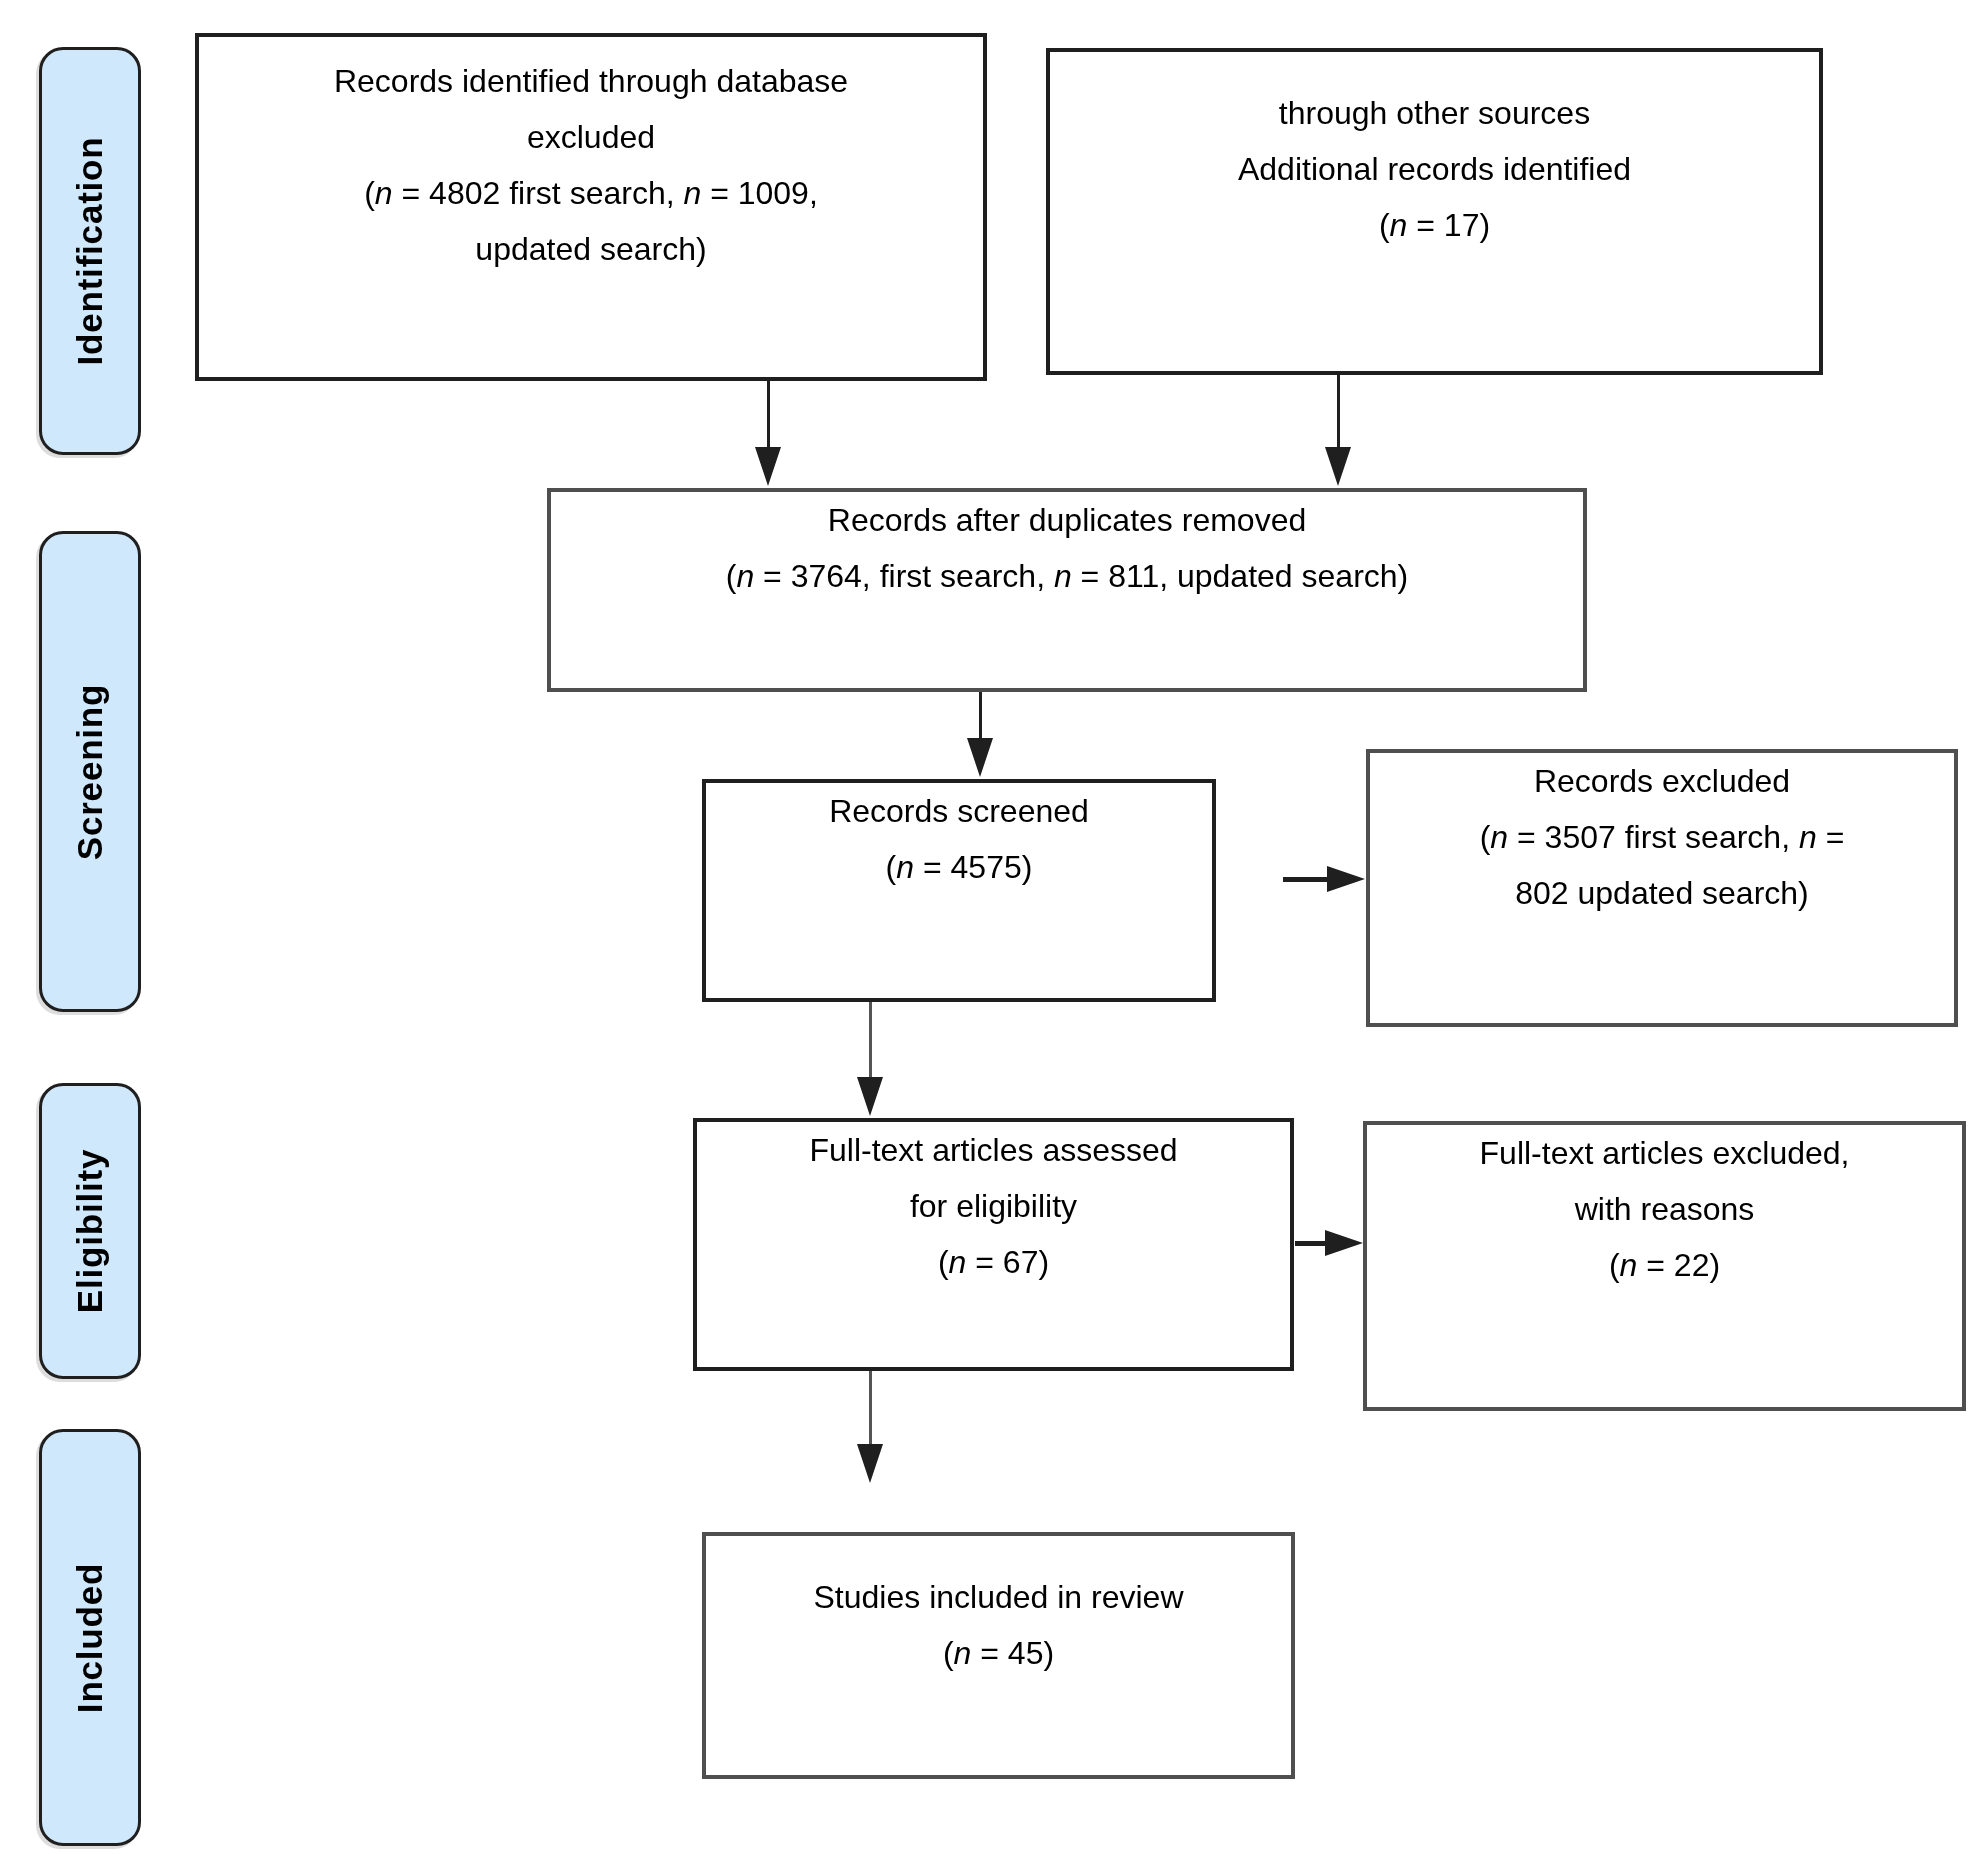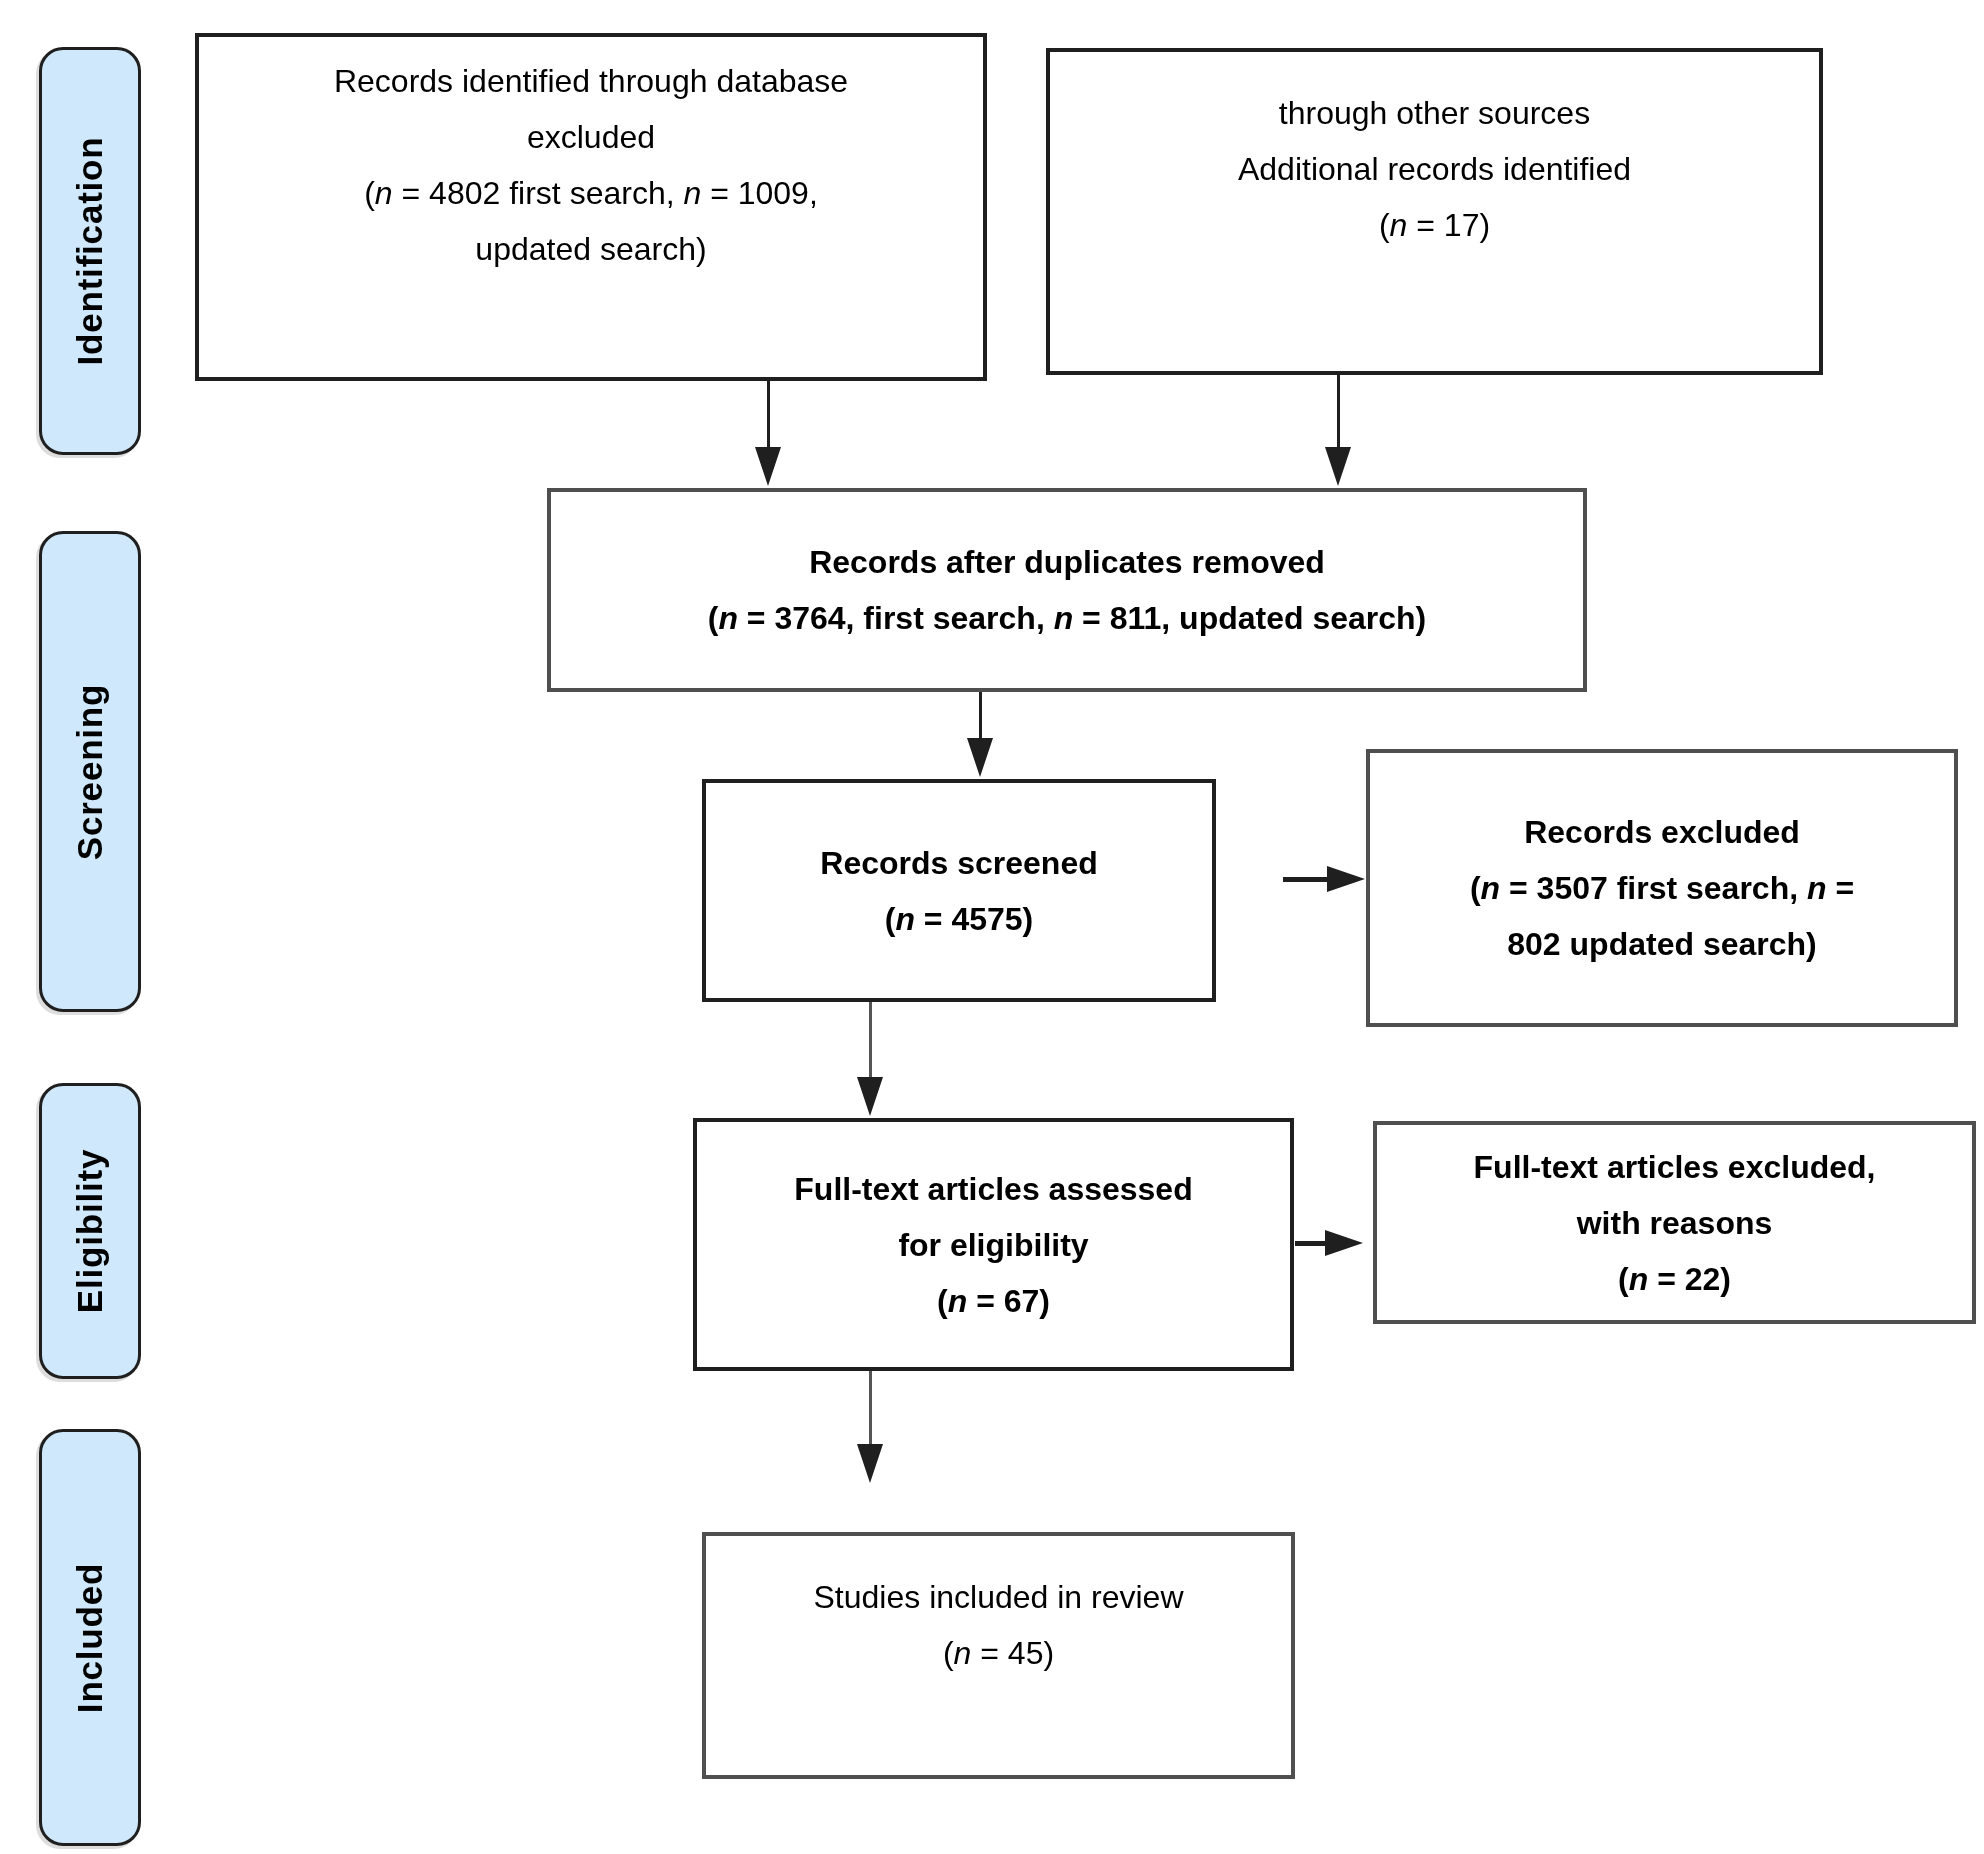--- a/index.html
+++ b/index.html
@@ -64,30 +64,30 @@
   .node-text {
     width: 100%;
     text-align: center;
     font-size: 32px;
     line-height: 56px;
     color: var(--text);
   }
   .node-text .line { white-space: nowrap; }
   .node-text i { font-style: italic; }
 
-  .v-center { justify-content: center; font-weight: bold; }
+  .v-center { justify-content: flex-start; }
   .v-top    { justify-content: flex-start; }
 
   #box-records-identified { left: 195px;  top: 33px;   width: 792px; height: 348px; padding-top: 16px; }
   #box-additional-records { left: 1046px; top: 48px;   width: 777px; height: 327px; padding-top: 33px; }
   #box-duplicates-removed { left: 547px;  top: 488px;  width: 1040px; height: 204px; }
   #box-records-screened   { left: 702px;  top: 779px; width: 514px;  height: 223px; }
   #box-records-excluded   { left: 1366px; top: 749px;  width: 592px;  height: 278px; }
   #box-fulltext-assessed  { left: 693px;  top: 1118px; width: 601px;  height: 253px; }
-  #box-fulltext-excluded  { left: 1363px; top: 1121px; width: 603px;  height: 203px; margin-left: 10px; }
+  #box-fulltext-excluded  { left: 1363px; top: 1121px; width: 603px;  height: 290px; }
   #box-studies-included   { left: 702px;  top: 1532px; width: 593px;  height: 247px; padding-top: 33px; }
 
   
   .arrow { position: absolute; }
   .arrow .vline {
     position: absolute;
     left: 12px;
     width: 3px;
     background: var(--arrow);
   }

